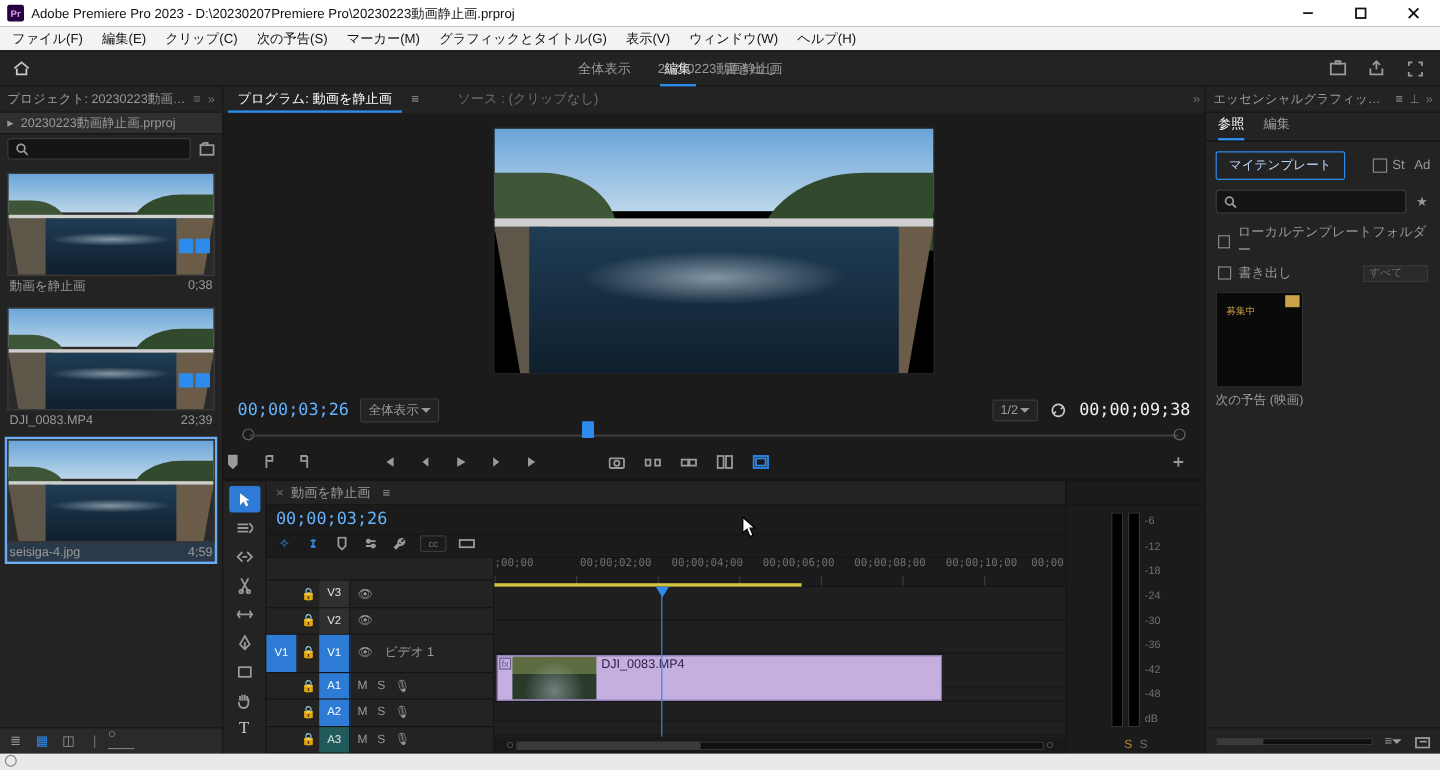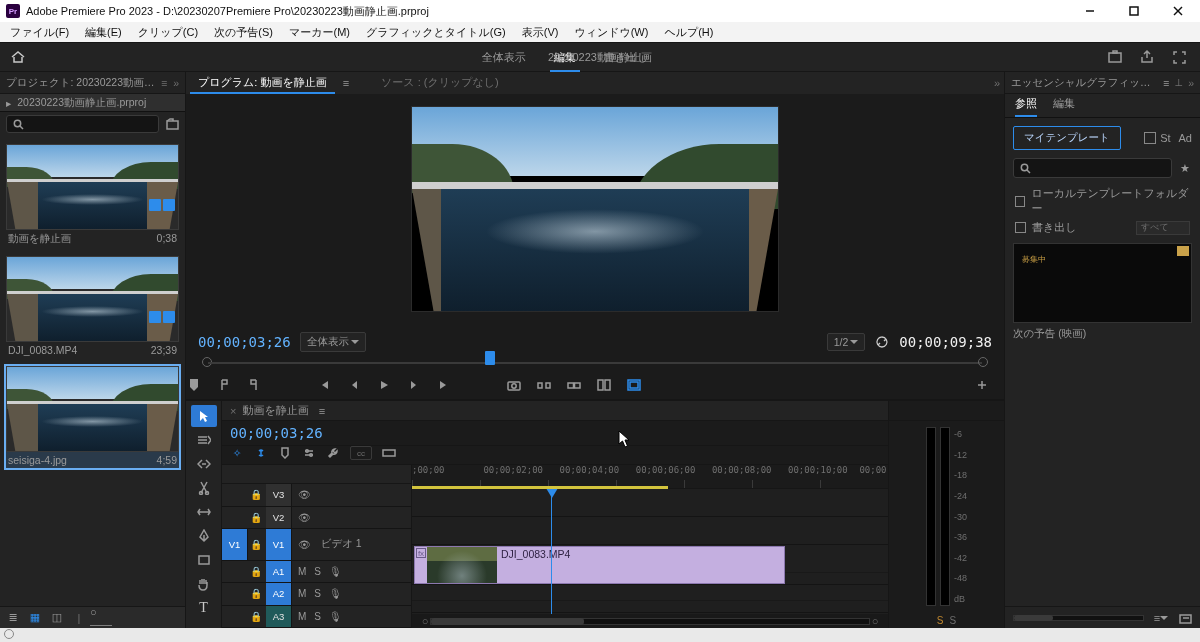--- a/index.html
+++ b/index.html
@@ -152,21 +152,21 @@
   .eg-tabs span{padding-bottom:4px;border-bottom:2px solid transparent;}
   .eg-tabs .active{color:#fff;border-bottom-color:var(--accent);}
   .eg-sub{display:flex;gap:6px;padding:8px 8px;align-items:center;}
   .eg-btn{padding:4px 10px;border:1px solid var(--accent);color:#bcd8ff;font-size:10.5px;border-radius:2px;}
   .eg-adobe{margin-left:auto;display:flex;align-items:flex-start;gap:4px;color:var(--text-dim);}
   .eg-adobe .sq{width:12px;height:12px;border:1px solid #888;}
   .eg-search{margin:0 8px 6px;height:20px;background:#141414;border:1px solid #3a3a3a;border-radius:3px;display:flex;align-items:center;padding:0 4px;color:var(--text-dim);}
   .eg-chk{display:flex;align-items:center;gap:6px;padding:2px 10px;color:var(--text-dim);}
   .eg-chk .box{width:11px;height:11px;border:1px solid #888;}
   .eg-chk .dd{margin-left:auto;width:54px;height:14px;background:#2a2a2a;border:1px solid #3a3a3a;font-size:9px;display:flex;align-items:center;padding:0 4px;color:var(--text-dimmer);}
-  .eg-list{flex:1;overflow:auto;padding:6px 8px;display:flex;flex-direction:column;gap:14px;}
+  .eg-list{flex:1;overflow:auto;padding:6px 8px;display:flex;flex-direction:row;gap:14px;}
   .eg-item .th{height:80px;background:#0a0a0a;border:1px solid #333;position:relative;}
   .eg-item .th .badge{position:absolute;top:2px;right:2px;width:12px;height:10px;background:#caa24a;}
   .eg-item .th .text-demo{position:absolute;top:10px;left:8px;color:#c79d44;font-size:8px;}
   .eg-item .th .line-demo{position:absolute;top:10px;left:8px;right:40px;height:4px;background:linear-gradient(to right,#2c6bc7,#3a8be0);}
   .eg-item .cap{margin-top:4px;color:var(--text-dim);font-size:10.5px;}
   .eg-foot{height:22px;display:flex;align-items:center;justify-content:flex-end;gap:10px;padding:0 8px;color:var(--text-dim);border-top:1px solid var(--line);}
   
   svg{stroke:currentColor;fill:none;stroke-width:1.5;}
   .dd-caret{display:inline-block;border:4px solid transparent;border-top-color:currentColor;transform:translateY(2px);}
   

